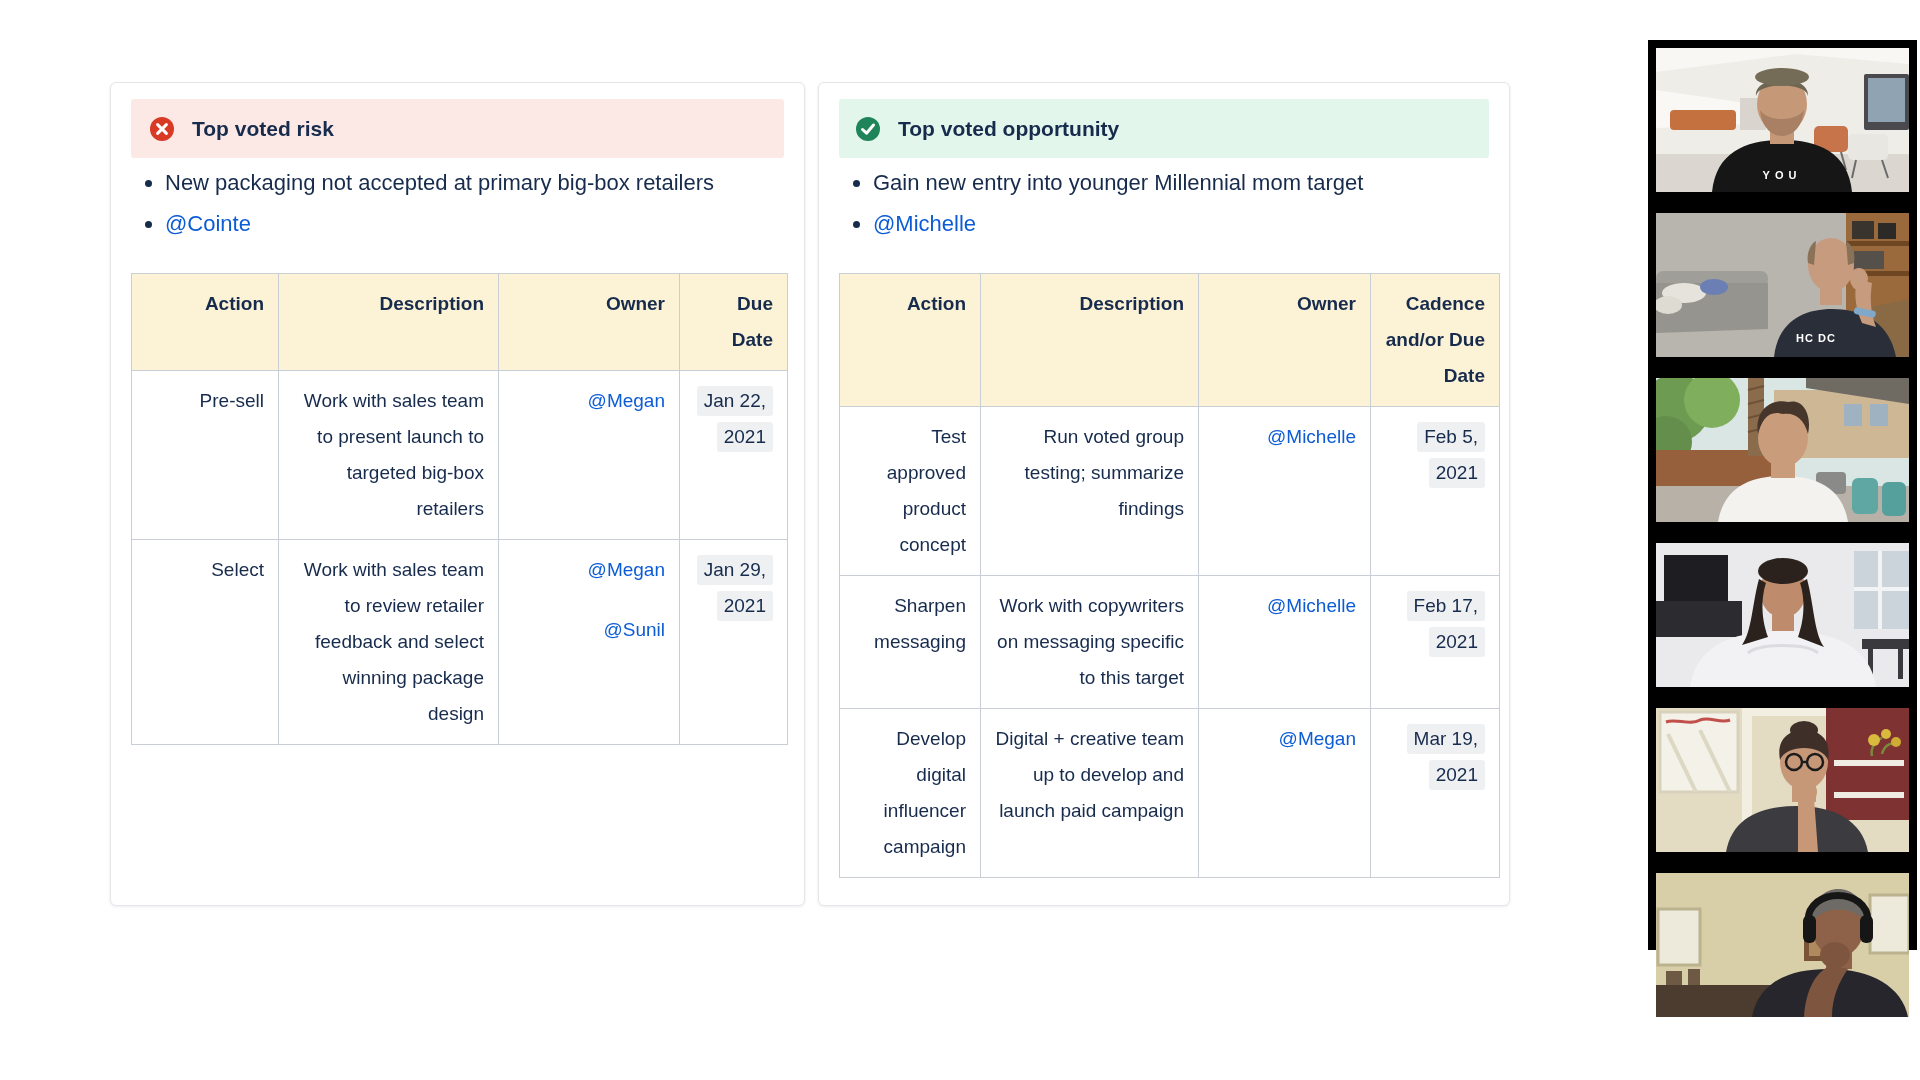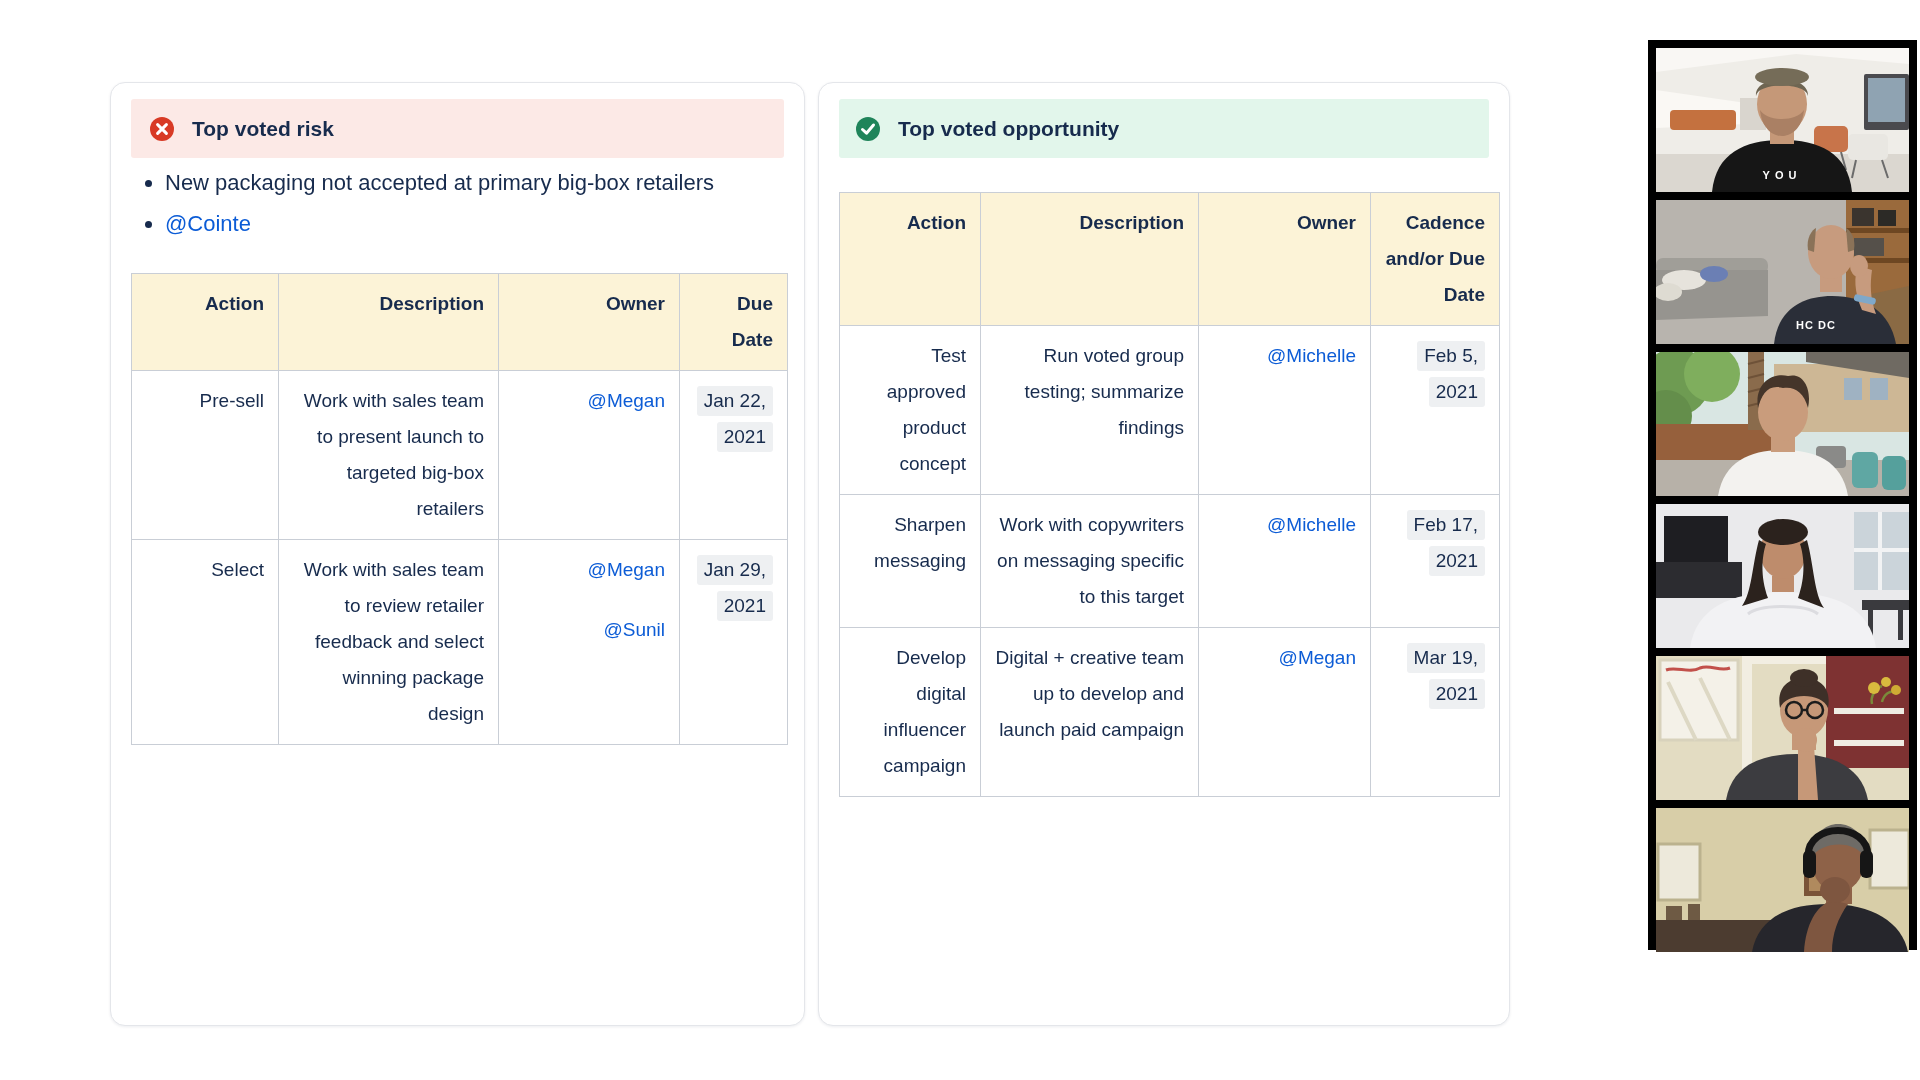--- a/index.html
+++ b/index.html
@@ -1,20 +1,20 @@
 <!DOCTYPE html>
 <html><head>
 <meta charset="utf-8">
 <style>
   * { margin:0; padding:0; box-sizing:border-box; }
   html,body { width:1920px; height:1080px; background:#ffffff; overflow:hidden;
               font-family:"Liberation Sans", sans-serif; color:#172B4D; }
 
-  .card { position:absolute; top:82px; height:944px; background:#fff;
-          border:1px solid #E4E6EA; border-radius:15px;
+  .card { position:absolute; top:82px; height:824px; background:#fff;
+          border:1px solid #E4E6EA; border-radius:6px;
           box-shadow:0 1px 3px rgba(9,30,66,0.08); padding:16px 20px; }
   #risk-card { left:110px; width:695px; }
   #opp-card  { left:818px; width:692px; }
 
   .banner { height:59px; border-radius:3px; display:flex; align-items:center;
             gap:17px; padding:0 18px; }
   .banner-risk { background:#FCE9E6; }
   .banner-opp  { background:#E2F6EB;padding-left:16px; }
   .banner-icon { width:26px; height:26px; display:inline-flex; }
   .banner-title { font-weight:bold; font-size:21px; color:#172B4D; }
@@ -30,21 +30,21 @@
                font-size:19px; line-height:36px; }
   .grid th, .grid td { border:1px solid #C9CED6; vertical-align:top;
                        text-align:right; padding:12px 14px; }
   .grid th { background:#FCF3D7; font-weight:bold; }
 
   .date-line { display:block; }
   .lz { background:#EEF0F2; border-radius:3px; padding:0 7px; display:inline-block;
         line-height:30px; margin:3px 0; }
 
   .video-strip { position:absolute; left:1648px; top:40px; width:269px; height:910px;
-                 background:#000; padding:8px; display:flex; flex-direction:column; gap:8px; }
+                 background:#000; padding:8px; display:flex; flex-direction:column; gap:21px; }
   .video-tile { width:253px; height:144px; flex:0 0 144px; background:#000;
                 overflow:hidden; cursor:pointer; }
   .video-tile svg { display:block; }
 </style>
 </head>
 <body>
 
 <section class="card" id="risk-card">
   <div class="banner banner-risk">
     <span class="banner-icon">
@@ -112,20 +112,28 @@
   <div class="banner banner-opp">
     <span class="banner-icon">
       <svg width="26" height="26" viewBox="0 0 26 26">
         <circle cx="13" cy="13" r="12" fill="#1F845A"></circle>
         <path d="M7.5 13.5 L11.5 17.2 L18.5 9" stroke="#fff" stroke-width="3" fill="none" stroke-linecap="round" stroke-linejoin="round"></path>
       </svg>
     </span>
     <span class="banner-title">Top voted opportunity</span>
   </div>
 
+  <ul class="bullets">
+    <li>
+      <span>Gain new entry into younger Millennial mom target</span>
+    </li>
+    <li>
+      <a class="mention">@Michelle</a>
+    </li>
+  </ul>
 
   <table class="grid" style="width:660px;">
     <colgroup>
         <col style="width:141px">
         <col style="width:218px">
         <col style="width:172px">
         <col style="width:129px">
       </colgroup>
     <thead>
       <tr>

